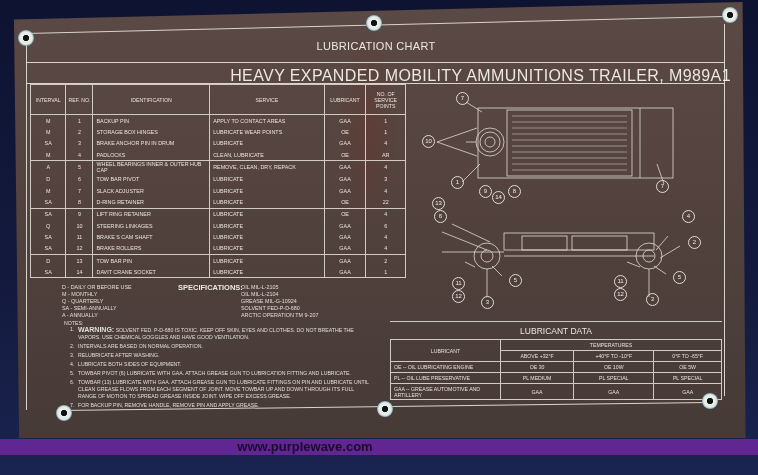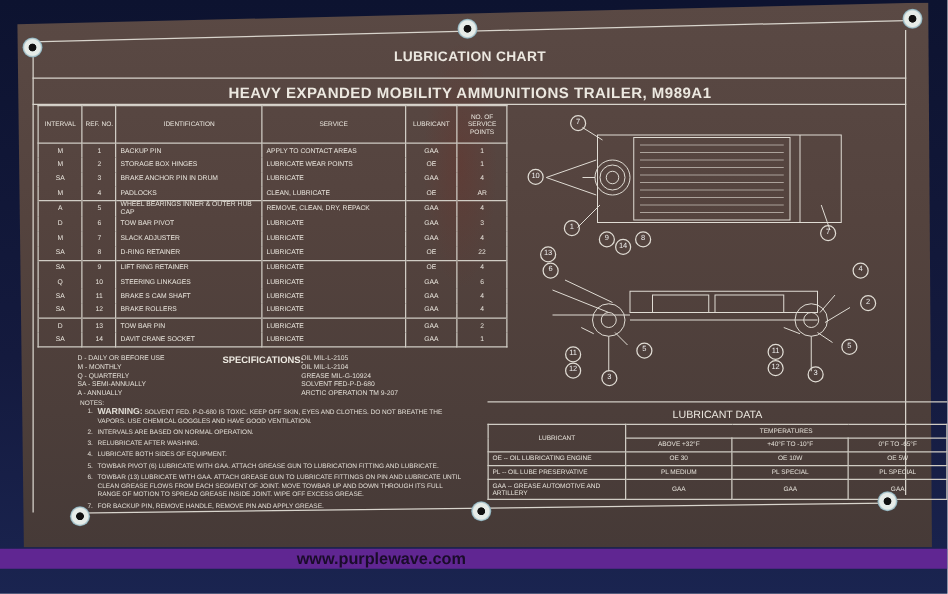--- a/index.html
+++ b/index.html
@@ -23,42 +23,42 @@
   }
   .bolt {
     position: absolute; width: 16px; height: 16px; border-radius: 50%;
     background: radial-gradient(circle, #111 0 25%, #e6ece8 30% 55%, #7ea6b4 70%, #3a4c58 100%);
     z-index: 5;
   }
   .hline { position: absolute; height: 1px; background: #d8d4cc; }
   .vline { position: absolute; width: 1px; background: #d8d4cc; }
   .title {
     position: absolute; left: 21px; width: 710px; text-align: center;
-    font-size: 11px; letter-spacing: 0.3px; color: #ece8e0; font-weight: bold;
-  }
-  .title.big { font-size: 12px; letter-spacing: 0.4px; }
+    font-size: 11px; letter-spacing: 0.3px; color: #ece8e0; font-weight: normal;
+  }
+  .title.big { font-size: 16px; letter-spacing: 0.4px; text-align: right; }
 
   table.lub { position: absolute; left: 30px; top: 84px; width: 376px; border-collapse: collapse; font-size: 5.4px; }
   table.lub th, table.lub td { border-left: 1px solid #d0ccc4; border-right: 1px solid #d0ccc4; color: #e8e4dc; }
   table.lub th { border-top: 1px solid #d0ccc4; border-bottom: 1px solid #d0ccc4; height: 30px; font-weight: normal; font-size: 5.2px; text-align: center; }
   table.lub td { height: 11.6px; padding: 0 3px; }
   table.lub td.c { text-align: center; }
   table.lub tr.gstart td { border-top: 1px solid #d0ccc4; }
   table.lub tr.last td { border-bottom: 1px solid #d0ccc4; }
 
   .legend { position: absolute; left: 62px; top: 284px; font-size: 5.4px; line-height: 7px; color: #e0dcd4; }
   .specs-label { position: absolute; left: 178px; top: 283px; font-size: 7.5px; font-weight: bold; color: #ece8e0; }
   .specs { position: absolute; left: 241px; top: 284px; font-size: 5.4px; line-height: 7px; color: #e0dcd4; }
   .notes-title { position: absolute; left: 64px; top: 320px; font-size: 5.2px; color: #e0dcd4; }
   .notes { position: absolute; left: 70px; top: 326px; width: 300px; font-size: 5.2px; line-height: 7px; color: #e0dcd4; }
   .notes .n { margin-bottom: 2px; display: flex; }
   .notes .num { width: 8px; flex: none; }
   .notes .warn { font-size: 7px; font-weight: bold; }
 
-  .ld-box { position: absolute; left: 390px; top: 321px; width: 368px; }
+  .ld-box { position: absolute; left: 390px; top: 321px; width: 332px; }
   .ld-title { text-align: center; font-size: 8.5px; color: #ece8e0; height: 18px; line-height: 18px; border-top: 1px solid #d0ccc4; }
   table.ld { width: 100%; border-collapse: collapse; font-size: 5.2px; }
   table.ld td, table.ld th { border: 1px solid #d0ccc4; font-weight: normal; text-align: center; color: #e4e0d8; height: 11px; }
   table.ld td.l { text-align: left; padding-left: 3px; }
 
   .diagram { position: absolute; left: 412px; top: 84px; width: 300px; height: 230px; }
   .callout { position: absolute; width: 13px; height: 13px; border: 1px solid #e0dcd4; border-radius: 50%; font-size: 6px; text-align: center; line-height: 11px; color: #eee; }
 
   .watermark-band {
     position: absolute; left: 0; top: 439px; width: 758px; height: 16px;

